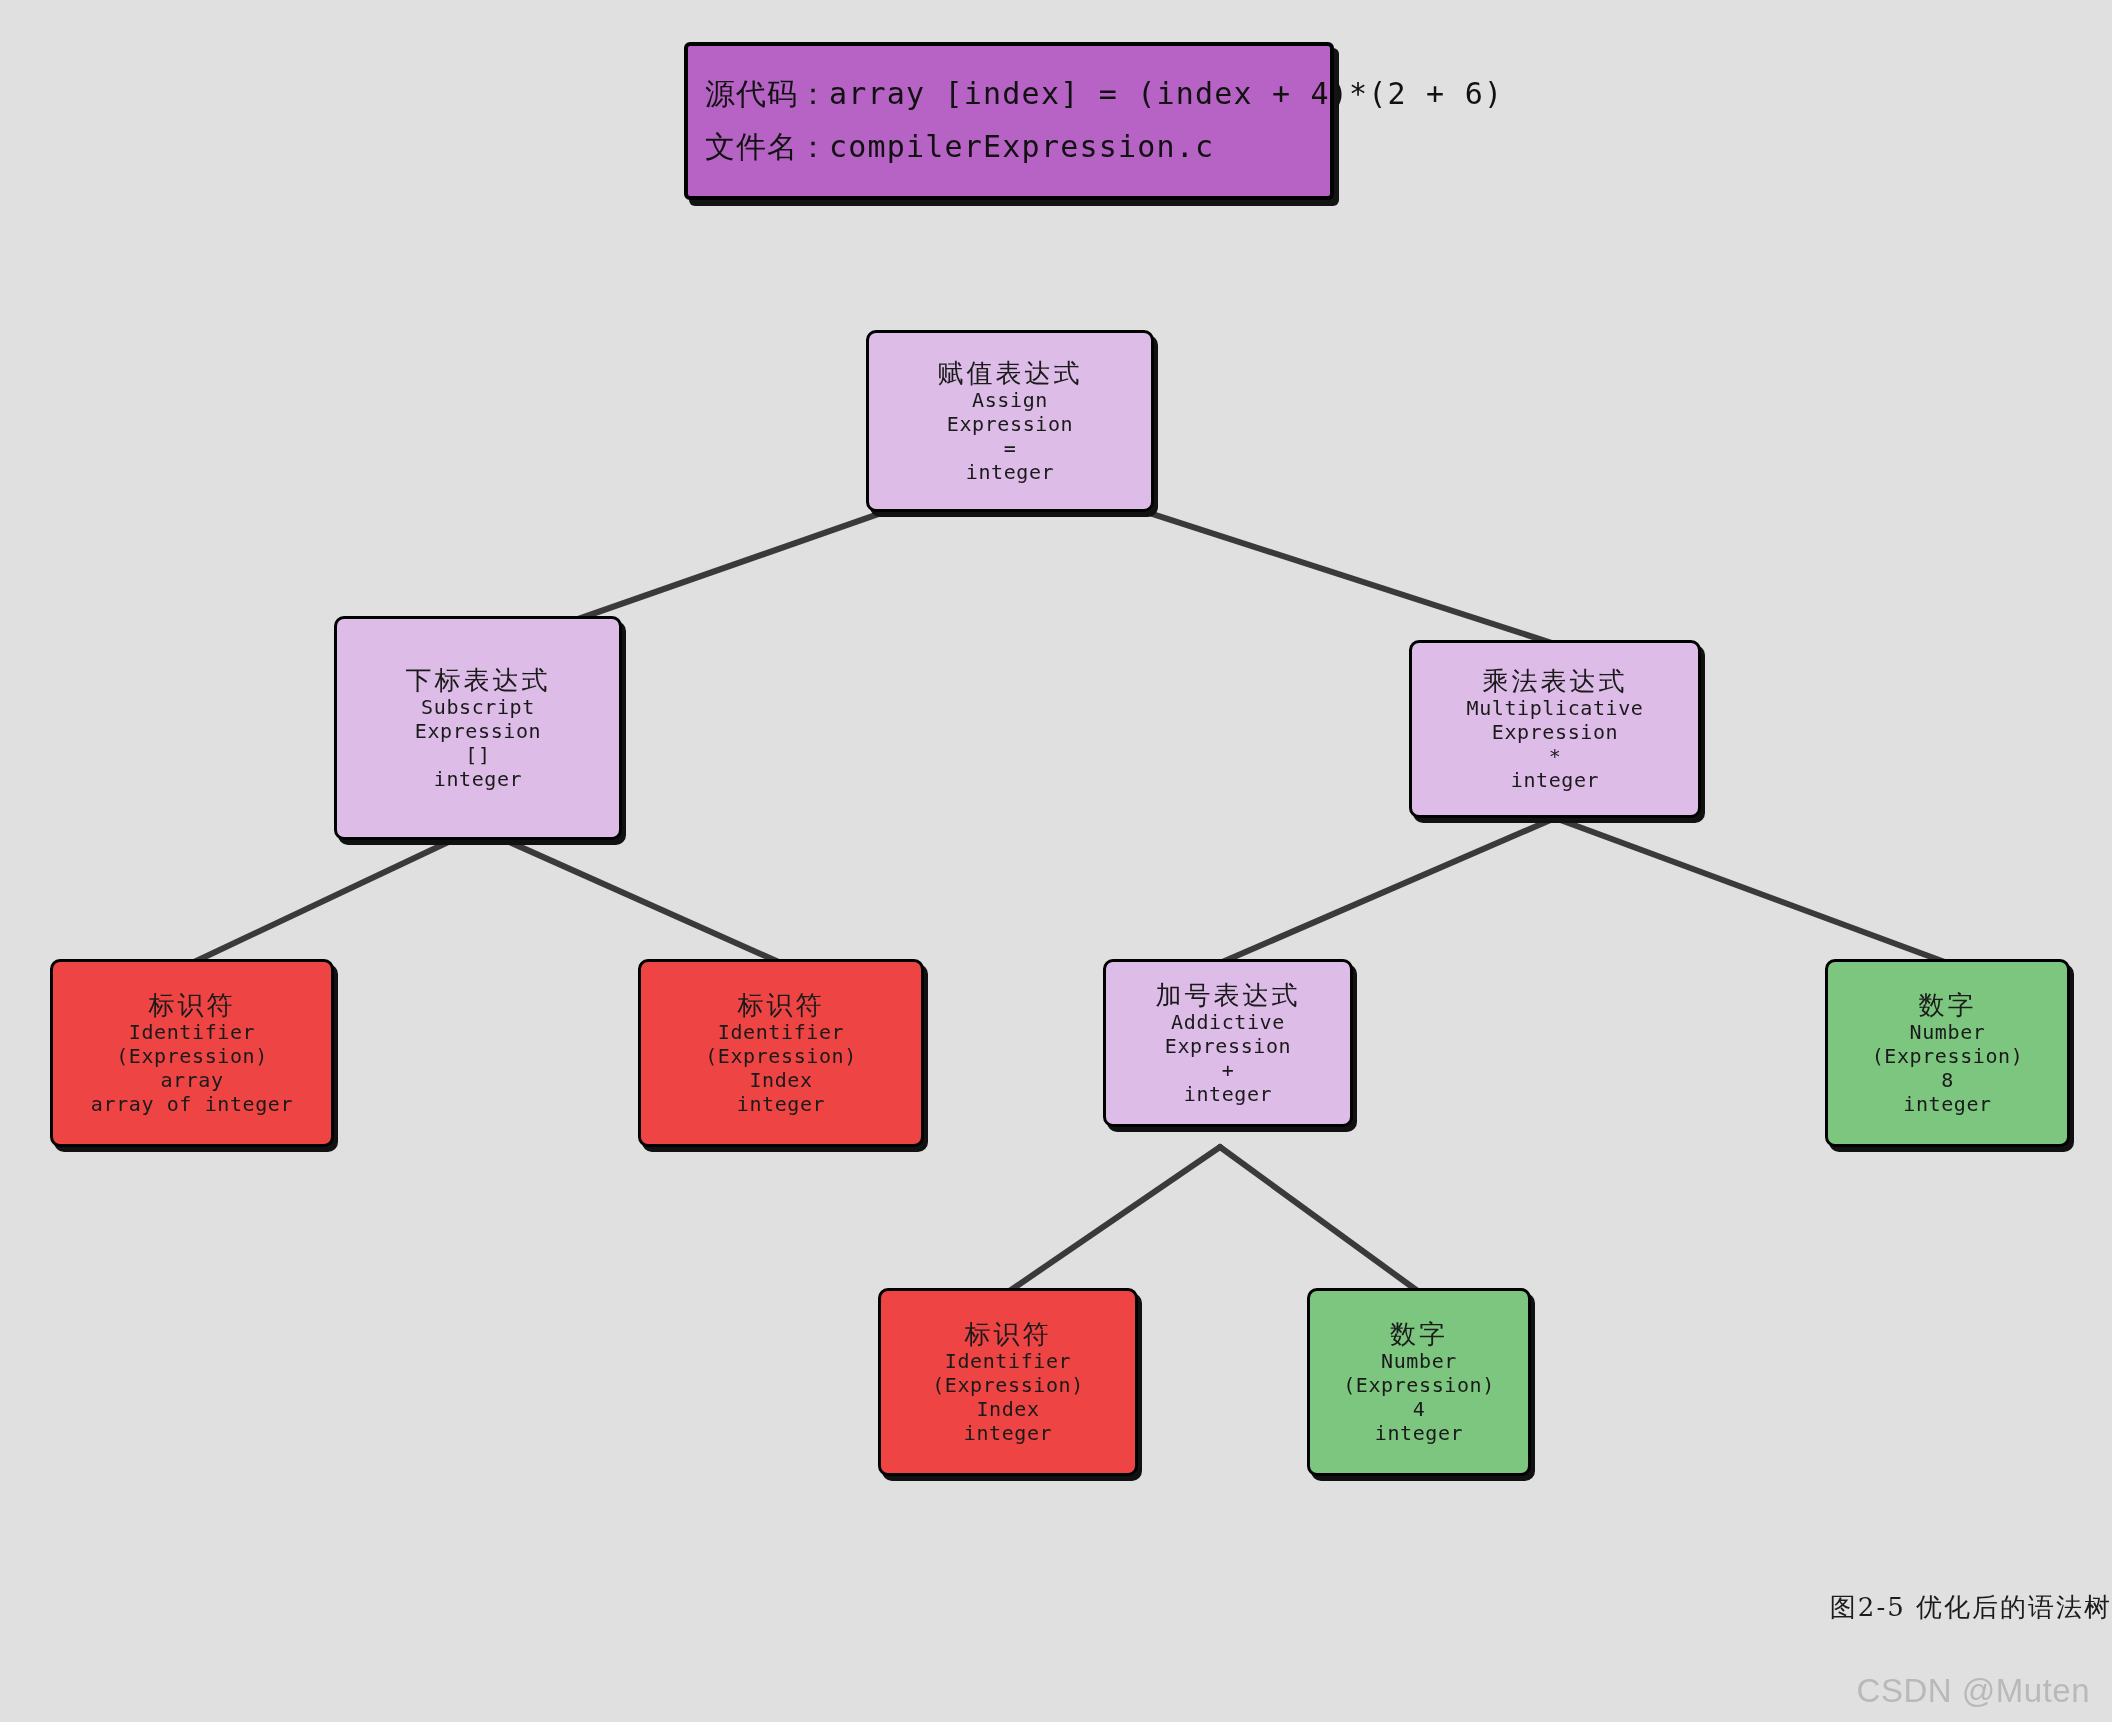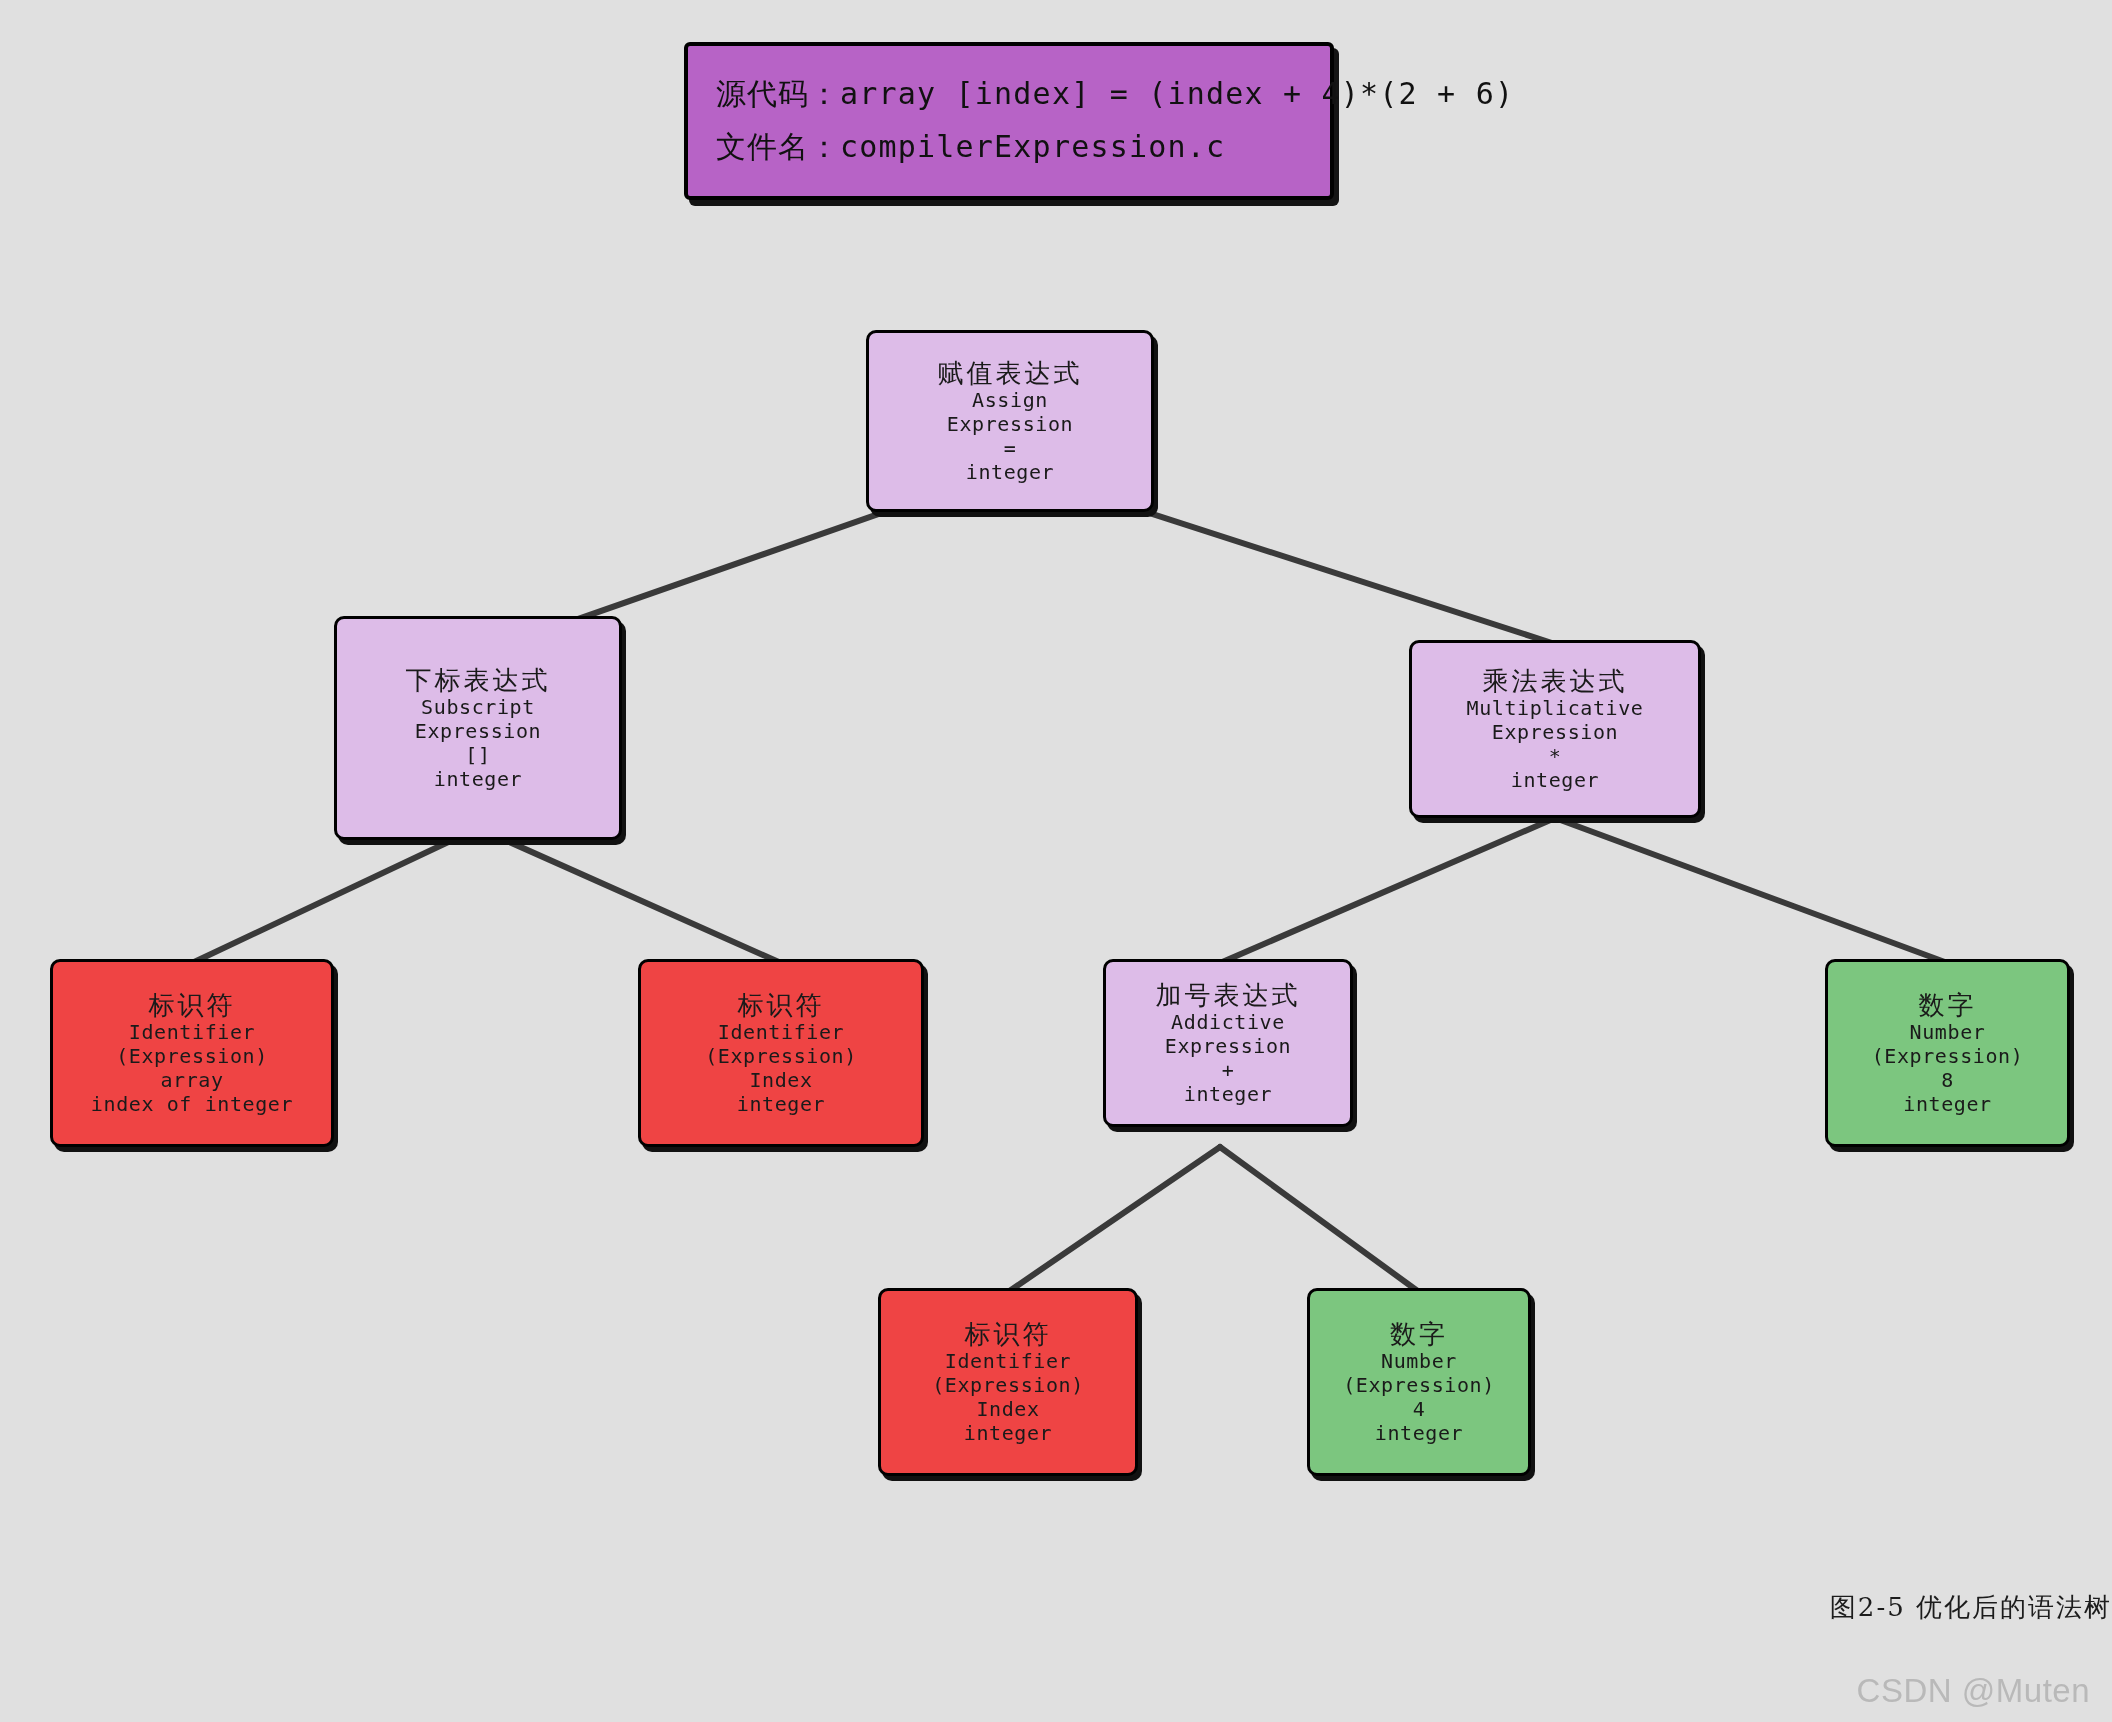--- a/index.html
+++ b/index.html
@@ -67,21 +67,21 @@
     top: 42px;
     width: 650px;
     height: 158px;
     box-sizing: border-box;
     border: 4px solid #000000;
     border-radius: 6px;
     box-shadow: 5px 6px 0 0 #141414;
     display: flex;
     flex-direction: column;
     justify-content: center;
-    padding-left: 28px;
+    padding-left: 17px;
     z-index: 3;
   }
   #source-box .srcline {
     font-size: 30px;
     color: #111111;
     white-space: nowrap;
     letter-spacing: 1.2px;
     padding: 6px 0;
   }
   #source-box .srcline .cjkpart {
@@ -152,21 +152,21 @@
         <span class="line">Multiplicative</span>
         <span class="line">Expression</span>
         <span class="line">*</span>
         <span class="line">integer</span>
       </div>
       <div class="node fill-yellow" style="left: 50px; top: 959px; width: 284px; height: 188px;">
         <span class="line cjk">标识符</span>
         <span class="line">Identifier</span>
         <span class="line">(Expression)</span>
         <span class="line">array</span>
-        <span class="line">index of integer</span>
+        <span class="line">array of integer</span>
       </div>
       <div class="node fill-yellow" style="left: 638px; top: 959px; width: 286px; height: 188px;">
         <span class="line cjk">标识符</span>
         <span class="line">Identifier</span>
         <span class="line">(Expression)</span>
         <span class="line">Index</span>
         <span class="line">integer</span>
       </div>
       <div class="node fill-purple-light" style="left: 1095px; top: 959px; width: 250px; height: 168px; margin-left: 8px;">
         <span class="line cjk">加号表达式</span>

